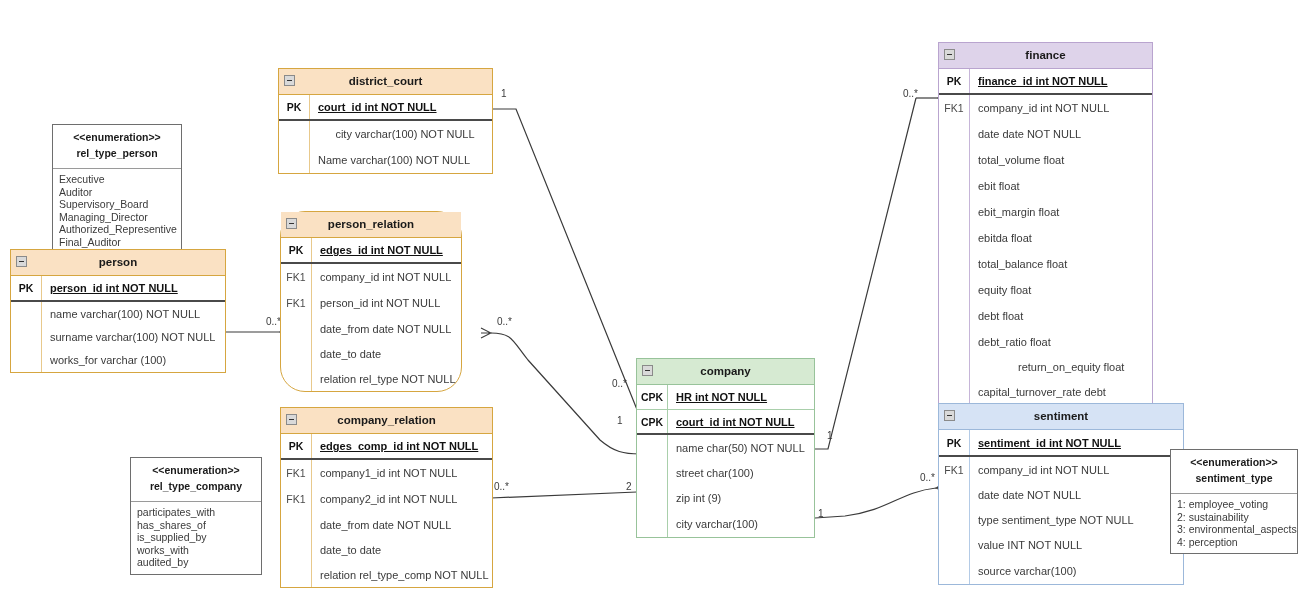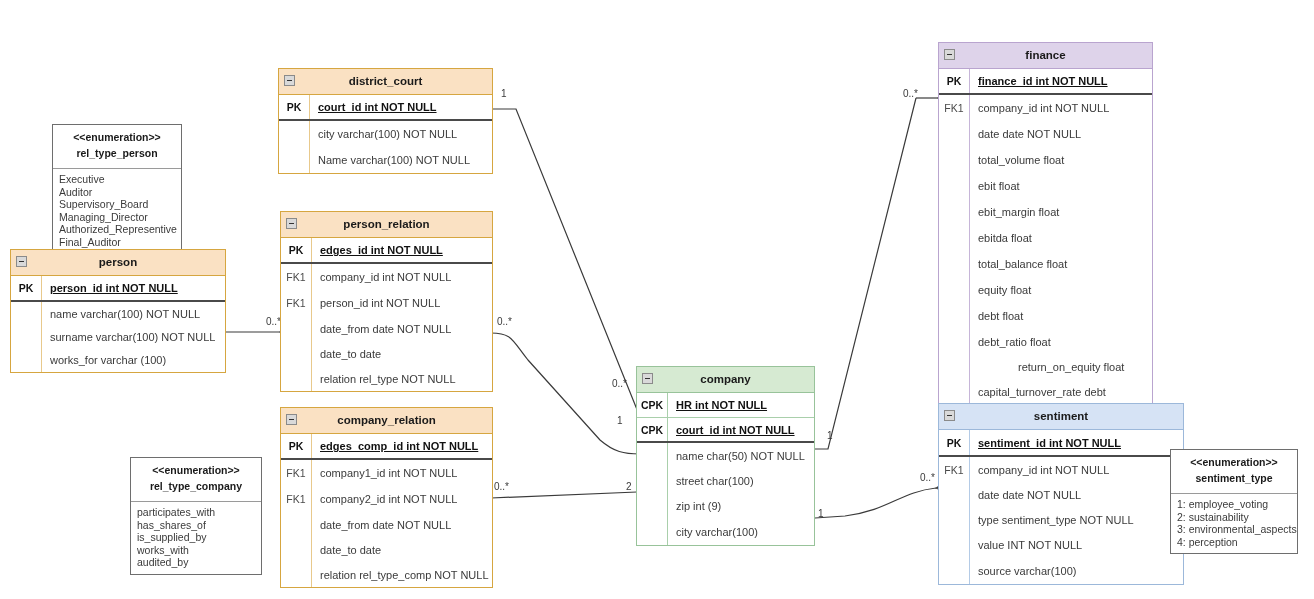--- a/index.html
+++ b/index.html
@@ -100,21 +100,21 @@
   
   .row .key { border-right: 1px solid #c9c9c9; }
 
   
   .entity.orange { border-color: #d6a640; }
   .entity.orange .hdr { background: #fae1c3; border-bottom-color: #d6a640; }
   .entity.orange .row .key,
   .entity.orange .row.sep-light { border-color: #e8c98c; }
   .entity.orange .row.sep-strong { border-bottom-color: #4a4a4a; }
 
-  .entity.green { border-color: #98c39a; margin-top: 8px; }
+  .entity.green { border-color: #98c39a; }
   .entity.green .hdr { background: #d6ead2; border-bottom-color: #98c39a; }
   .entity.green .row .key,
   .entity.green .row.sep-light { border-color: #a9cfab; }
   .entity.green .row.sep-strong { border-bottom-color: #4a4a4a; }
 
   .entity.purple { border-color: #b9a4cf; }
   .entity.purple .hdr { background: #ded3ea; border-bottom-color: #b9a4cf; }
   .entity.purple .row .key,
   .entity.purple .row.sep-light { border-color: #c6b5d8; }
   .entity.purple .row.sep-strong { border-bottom-color: #4a4a4a; }
@@ -227,21 +227,21 @@
   <div class="entity orange" style="left:278px; top:68px; width:215px;">
     <div class="hdr">
       <span class="collapse"></span>
       <span>district_court</span>
     </div>
     <div class="rows">
       <div class="row pk sep-strong" style="height:26px;">
         <span class="key">PK</span>
         <span class="fld">court_id int NOT NULL</span>
       </div>
-      <div class="row" style="height:26px;">
+      <div class="row" style="height:26px;text-align:center;">
         <span class="key"></span>
         <span class="fld">city varchar(100) NOT NULL</span>
       </div>
       <div class="row" style="height:26px;">
         <span class="key"></span>
         <span class="fld">Name varchar(100) NOT NULL</span>
       </div>
     </div>
   </div>
 
@@ -278,21 +278,21 @@
         <span class="key"></span>
         <span class="fld">surname varchar(100) NOT NULL</span>
       </div>
       <div class="row" style="height:24px;">
         <span class="key"></span>
         <span class="fld">works_for varchar (100)</span>
       </div>
     </div>
   </div>
 
-  <div class="entity orange" style="left:280px; top:211px; width:213px;">
+  <div class="entity orange" style="left:280px; top:211px; width:182px;border-radius:25px;">
     <div class="hdr">
       <span class="collapse"></span>
       <span>person_relation</span>
     </div>
     <div class="rows">
       <div class="row pk sep-strong" style="height:26px;">
         <span class="key">PK</span>
         <span class="fld">edges_id int NOT NULL</span>
       </div>
       <div class="row" style="height:26px;">

